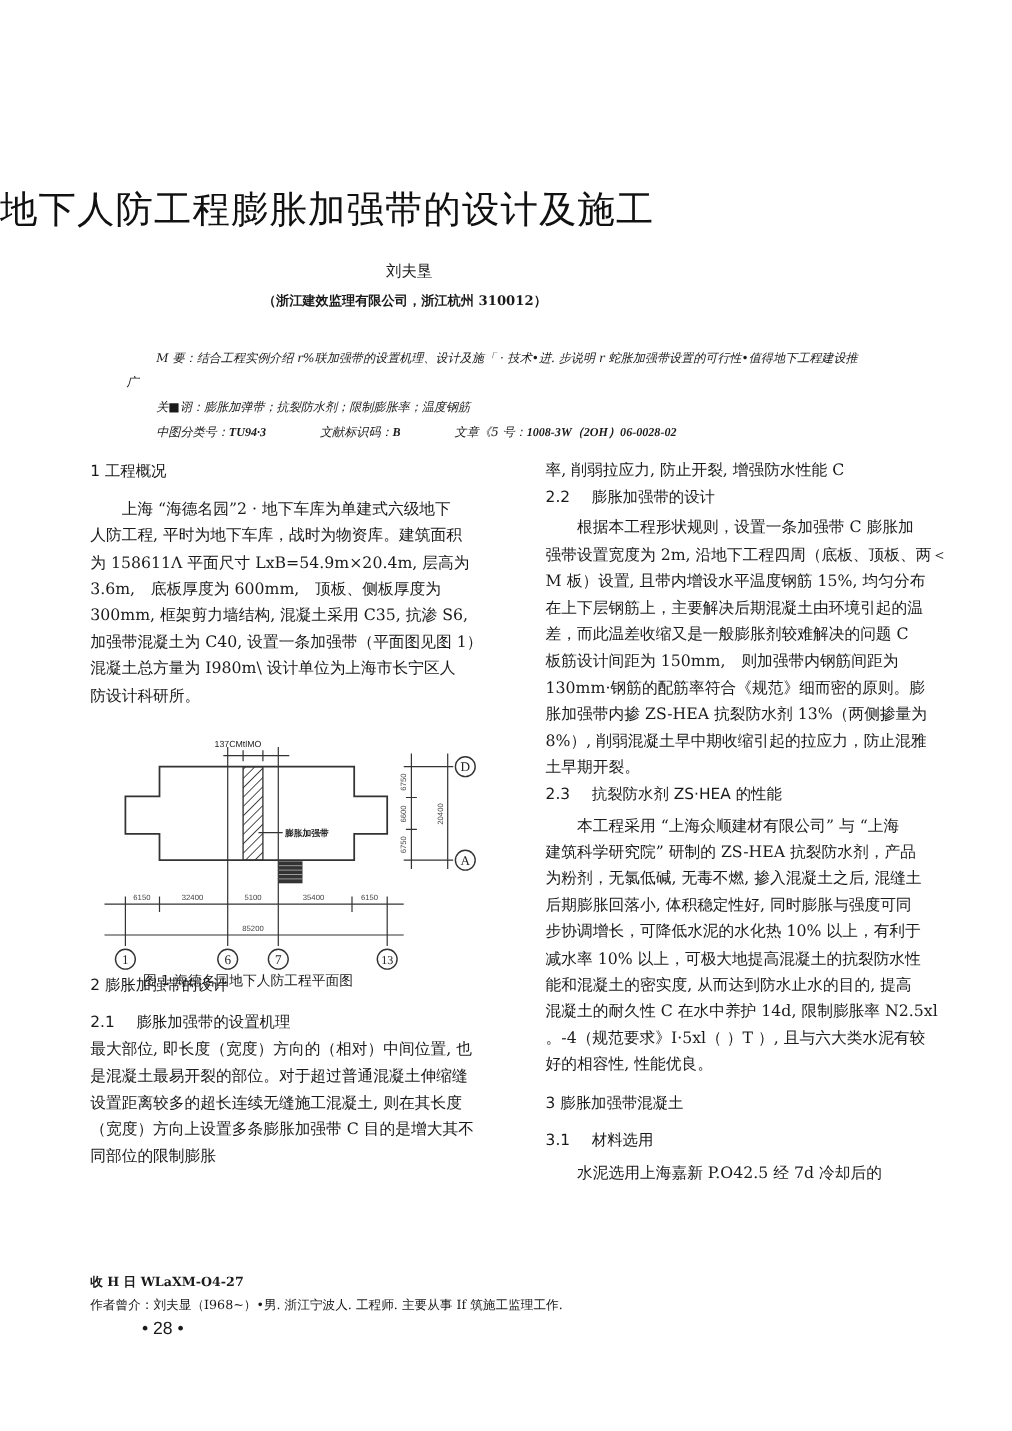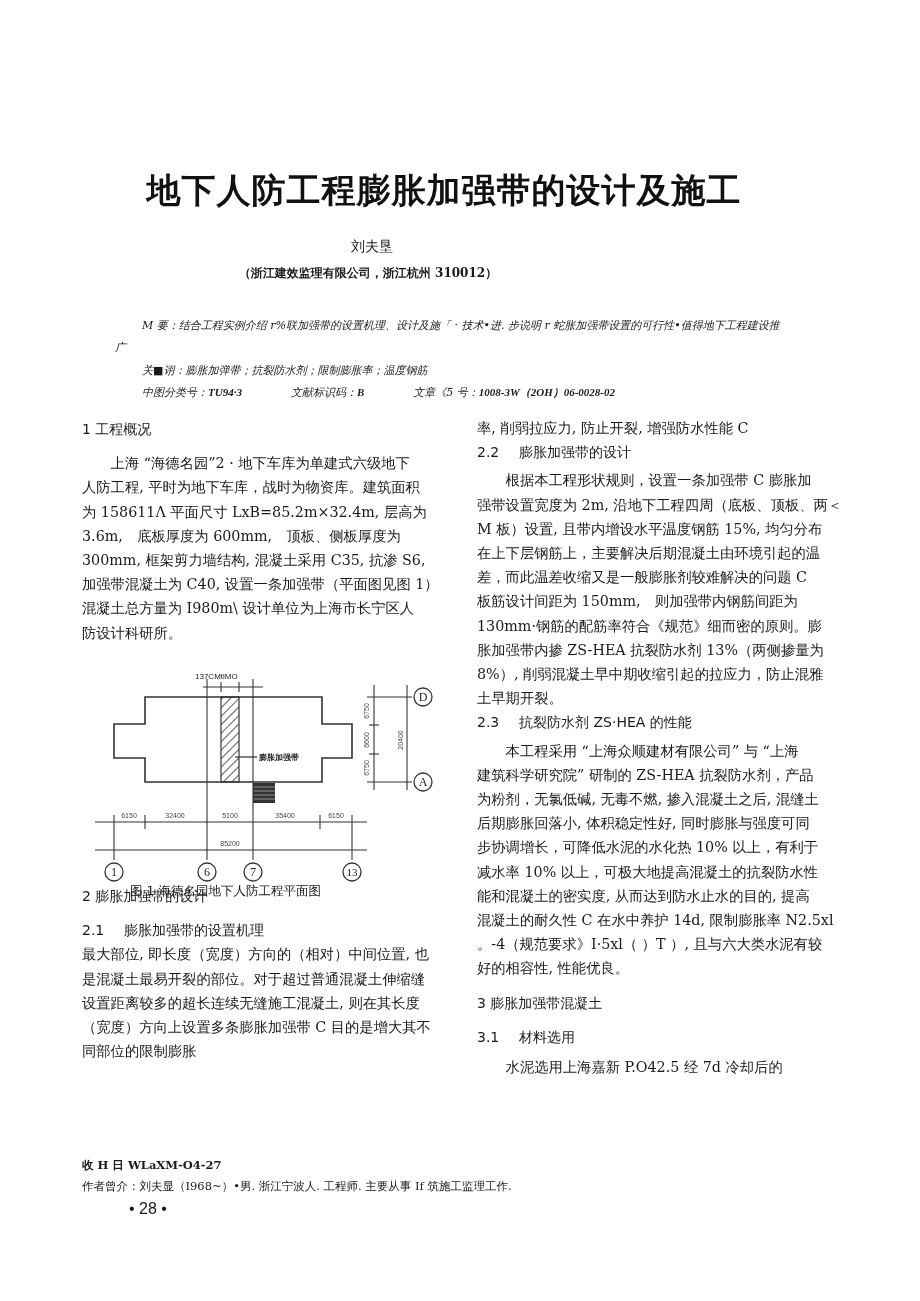--- a/index.html
+++ b/index.html
@@ -1,21 +1,21 @@
 <!DOCTYPE html>
 <html><head>
 <meta charset="utf-8">
 <style>
   html, body { margin: 0; padding: 0; background: #ffffff; }
   body { width: 920px; height: 1301px; position: relative; overflow: hidden;
          font-family: "DejaVu Serif", "Liberation Serif", serif; color: #1a1a1a; }
   .abs { position: absolute; white-space: nowrap; }
-  .title { left: 0; width: 888px; top: 168px; text-align: center;
+  .title { left: 0; width: 888px; top: 168px; 
            font-family: "DejaVu Sans", "Liberation Sans", sans-serif;
-           font-size: 34px; font-weight: bold; letter-spacing: 1px; color: #111; }
+           font-size: 34px; font-weight: normal; letter-spacing: 1px; color: #111; }
   .author { left: 0; width: 744px; top: 238px; text-align: center; font-size: 14px; }
   .affil { left: 0; width: 736px; top: 265px; text-align: center; font-size: 12px; font-weight: bold; }
   .meta { font-size: 11px; font-style: italic; }
   .meta b { font-family: "Liberation Serif", serif; }
   .col { position: absolute; width: 372px; font-size: 14.3px; line-height: 24.2px; }
   .col p { margin: 0; text-align: justify; text-align-last: left; }
   .col .indent { text-indent: 2em; }
   .h1 { font-family: "DejaVu Sans", "Liberation Sans", sans-serif; font-size: 14px; }
   .h2 { font-family: "DejaVu Sans", "Liberation Sans", sans-serif; font-size: 14px; }
   .h2 .num { display: inline-block; width: 42px; }
@@ -39,21 +39,21 @@
   <span style="display:inline-block;width:42px"></span>
   <span>文献标识码：</span><b>B</b>
   <span style="display:inline-block;width:42px"></span>
   <span>文章《5 号：</span><b>1008-3W（2OH）06-0028-02</b>
 </div>
 
 <div class="col" style="left:82px; top:417px;">
   <p class="h1" style="margin-bottom:10px;">1 工程概况</p>
   <p class="indent">上海 “海德名园”2 · 地下车库为单建式六级地下</p>
   <p>人防工程, 平时为地下车库，战时为物资库。建筑面积</p>
-  <p class="sans-mix">为 158611Λ  平面尺寸 LxB=85.2m×32.4m, 层高为</p>
+  <p class="sans-mix">为 158611Λ  平面尺寸 LxB=54.9m×20.4m, 层高为</p>
   <p>3.6m,　底板厚度为 600mm,　顶板、侧板厚度为</p>
   <p>300mm, 框架剪力墙结构, 混凝土采用 C35, 抗渗 S6,</p>
   <p>加强带混凝土为 C40, 设置一条加强带（平面图见图 1）</p>
   <p>混凝土总方量为 I980m\ 设计单位为上海市长宁区人</p>
   <p>防设计科研所。</p>
 </div>
 
 <div class="fig">
   <svg width="380" height="240" viewBox="0 0 380 240">
     <g stroke="#333" fill="none" stroke-width="1.6">
@@ -137,21 +137,21 @@
 <div class="col" style="left:82px; top:884px;">
   <p class="h1" style="margin-bottom:10px;">2 膨胀加强带的设计</p>
   <p class="h2"><span class="num">2.1</span><span>膨胀加强带的设置机理</span></p>
   <p>最大部位, 即长度（宽度）方向的（相对）中间位置, 也</p>
   <p>是混凝土最易开裂的部位。对于超过普通混凝土伸缩缝</p>
   <p>设置距离较多的超长连续无缝施工混凝土, 则在其长度</p>
   <p>（宽度）方向上设置多条膨胀加强带 C 目的是增大其不</p>
   <p>同部位的限制膨胀</p>
 </div>
 
-<div class="col" style="left:477px; top:416px;">
+<div class="col" style="left:496px; top:416px;">
   <p>率, 削弱拉应力, 防止开裂, 增强防水性能 C</p>
   <p class="h2"><span class="num">2.2</span><span>膨胀加强带的设计</span></p>
   <p class="indent" style="margin-top:4px;">根据本工程形状规则，设置一条加强带 C 膨胀加</p>
   <p>强带设置宽度为 2m, 沿地下工程四周（底板、顶板、两＜</p>
   <p>M 板）设置, 且带内增设水平温度钢筋 15%, 均匀分布</p>
   <p>在上下层钢筋上，主要解决后期混凝土由环境引起的温</p>
   <p>差，而此温差收缩又是一般膨胀剂较难解决的问题 C</p>
   <p>板筋设计间距为 150mm,　则加强带内钢筋间距为</p>
   <p>130mm·钢筋的配筋率符合《规范》细而密的原则。膨</p>
   <p>胀加强带内掺 ZS-HEA 抗裂防水剂 13%（两侧掺量为</p>

